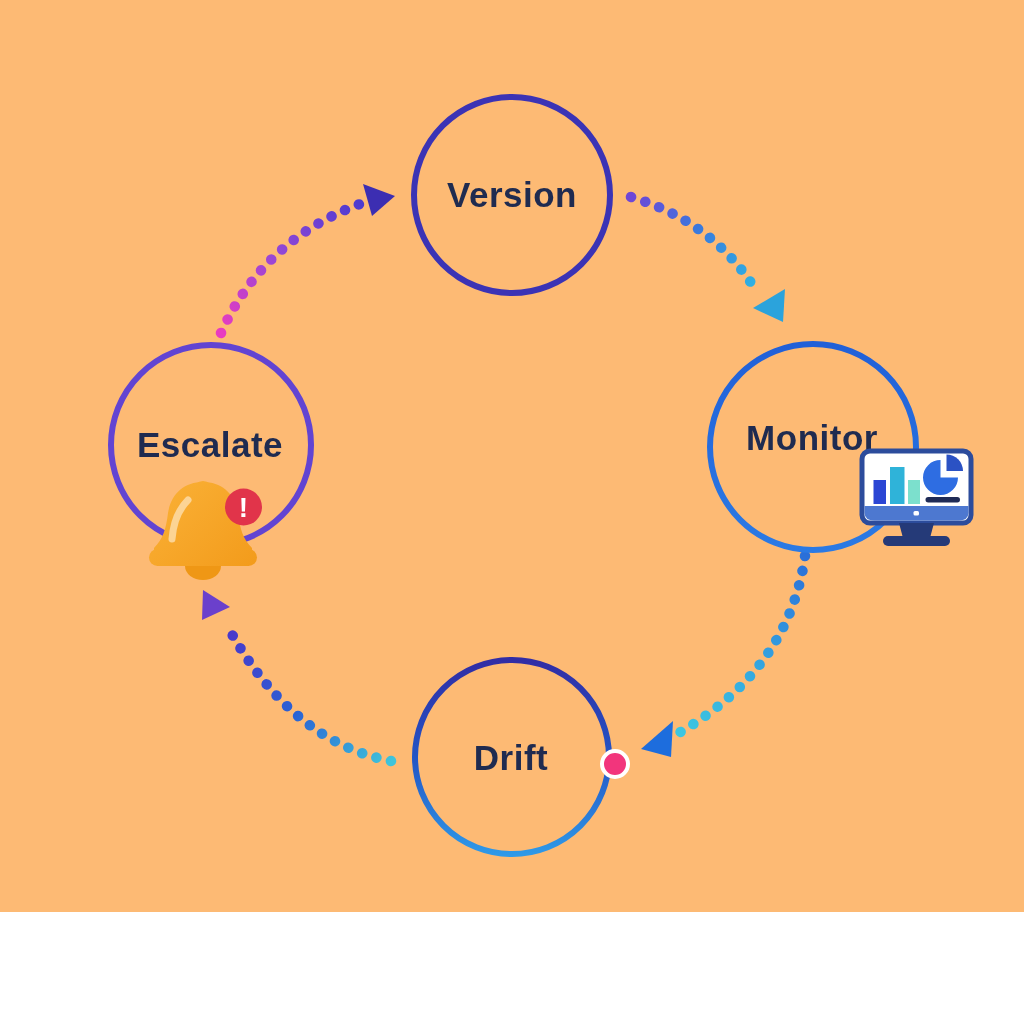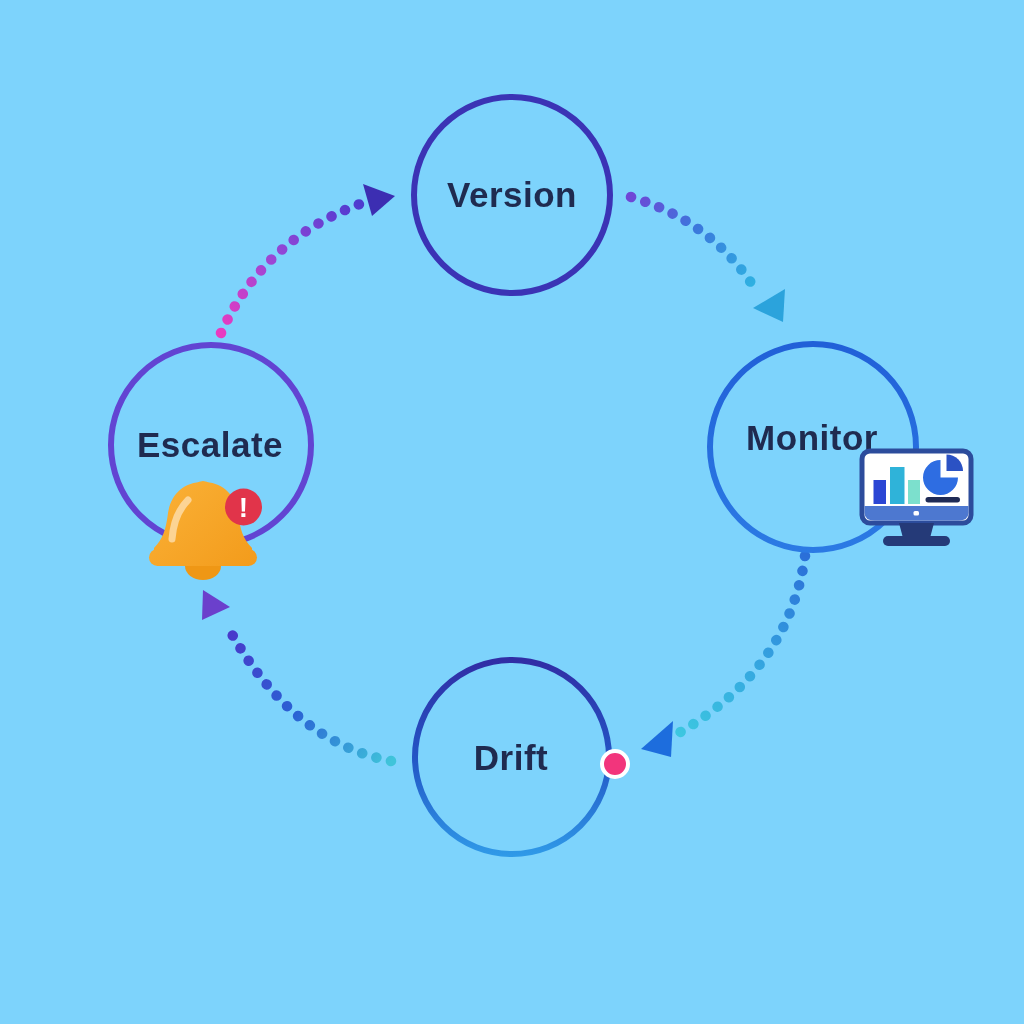--- a/index.html
+++ b/index.html
@@ -6,22 +6,22 @@
     margin: 0;
     padding: 0;
     width: 1024px;
     height: 1024px;
     background: #ffffff;
     font-family: "Liberation Sans", "DejaVu Sans", sans-serif;
   }
   #canvas {
     position: relative;
     width: 1024px;
-    height: 1024px;
-    background: #7dd3fc;
+    height: 912px;
+    background: #fdba74;
     overflow: hidden;
   }
   svg { display: block; }
   .node-label {
     font-family: "Liberation Sans", "DejaVu Sans", sans-serif;
     font-size: 35px;
     font-weight: 600;
     letter-spacing: 0.5px;
     text-anchor: middle;
   }

